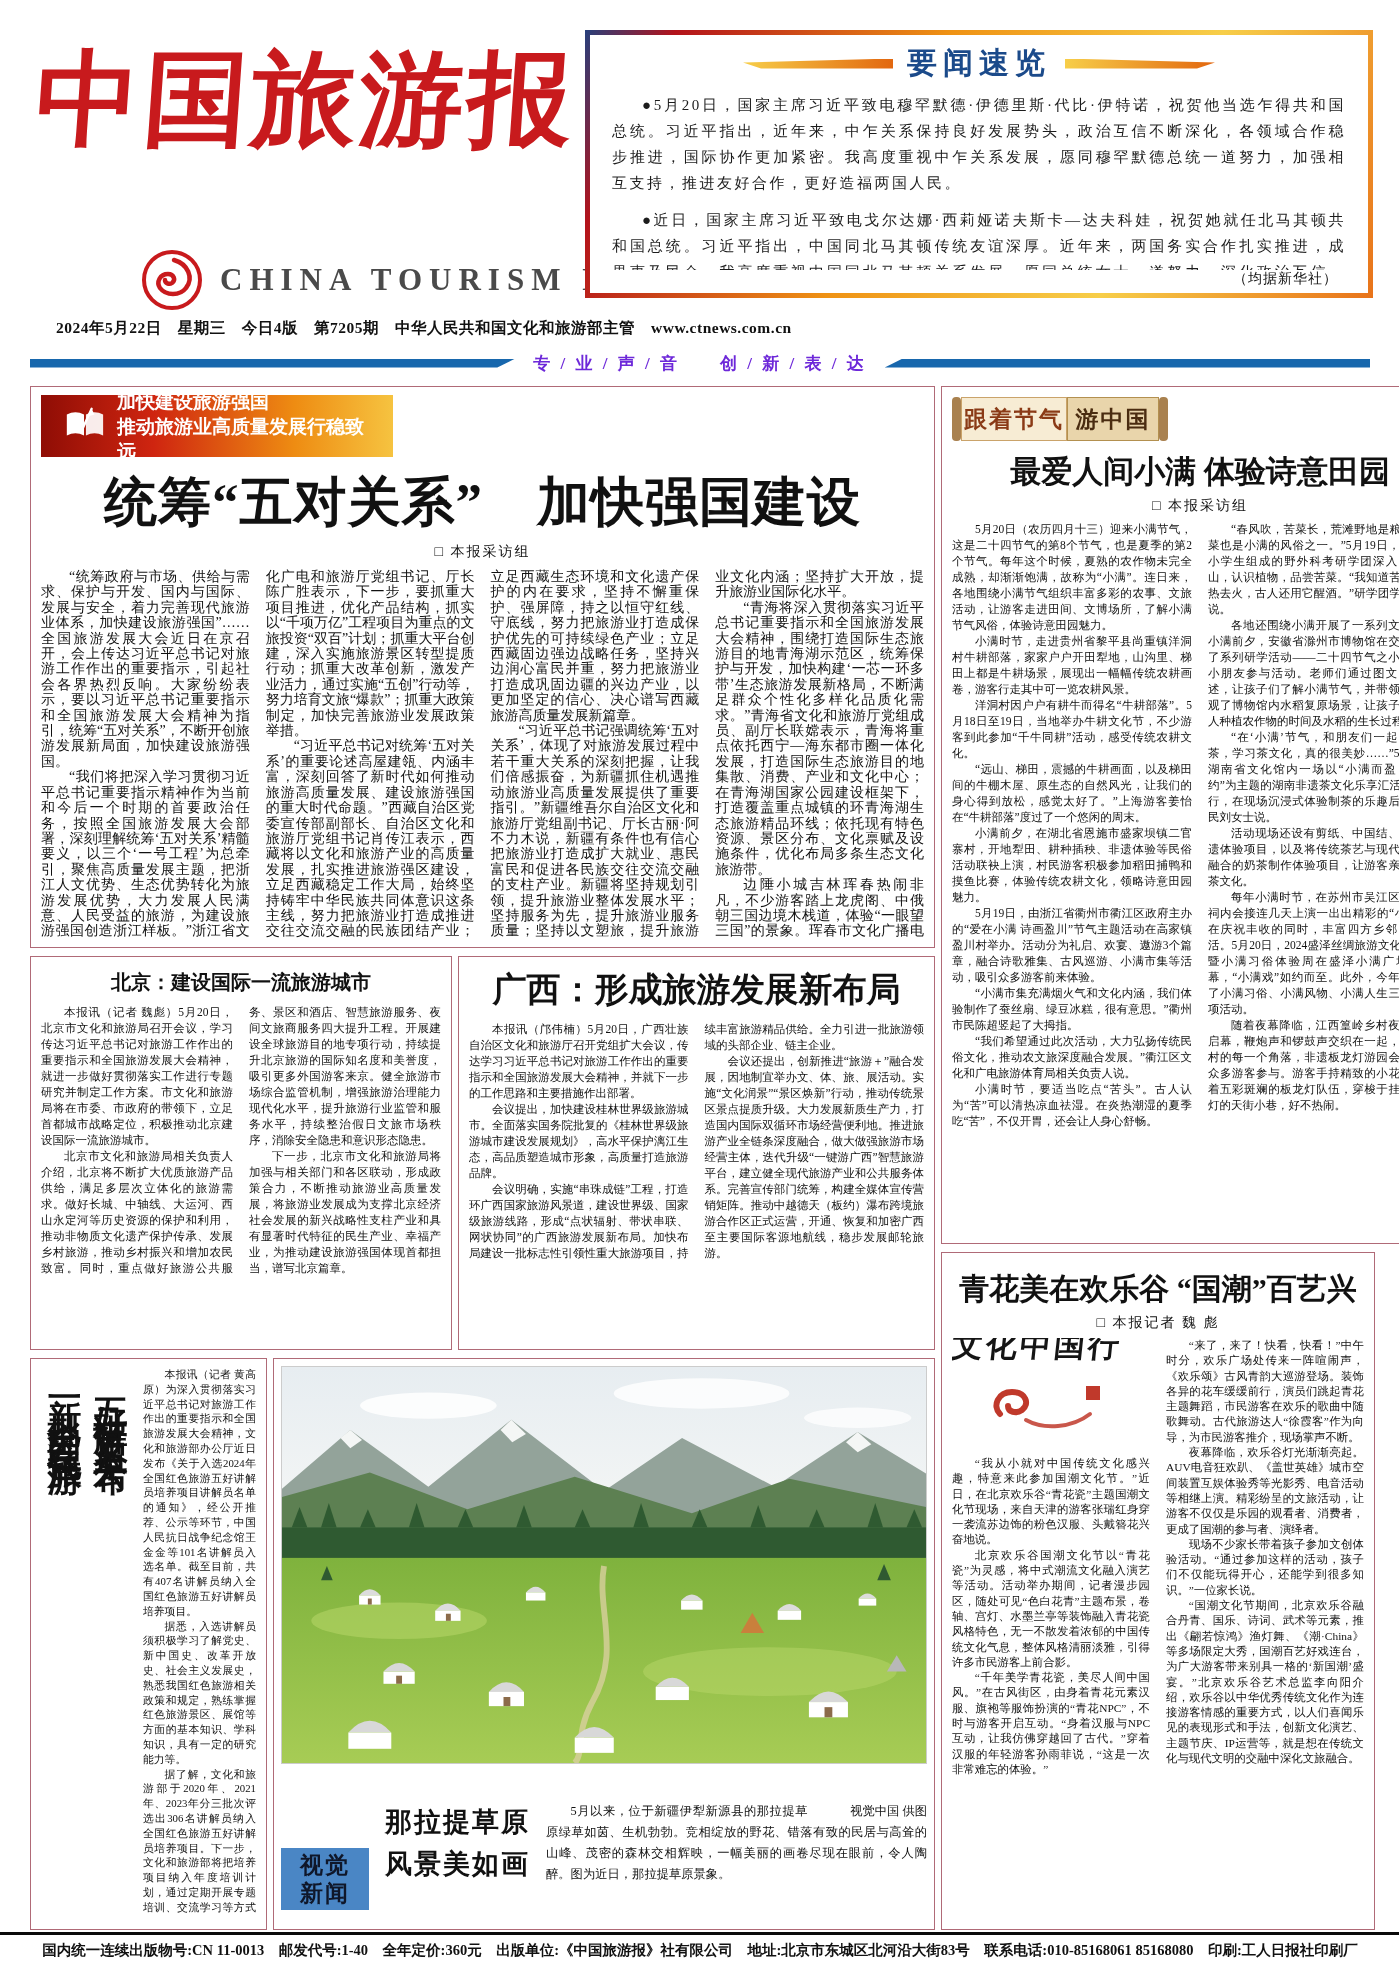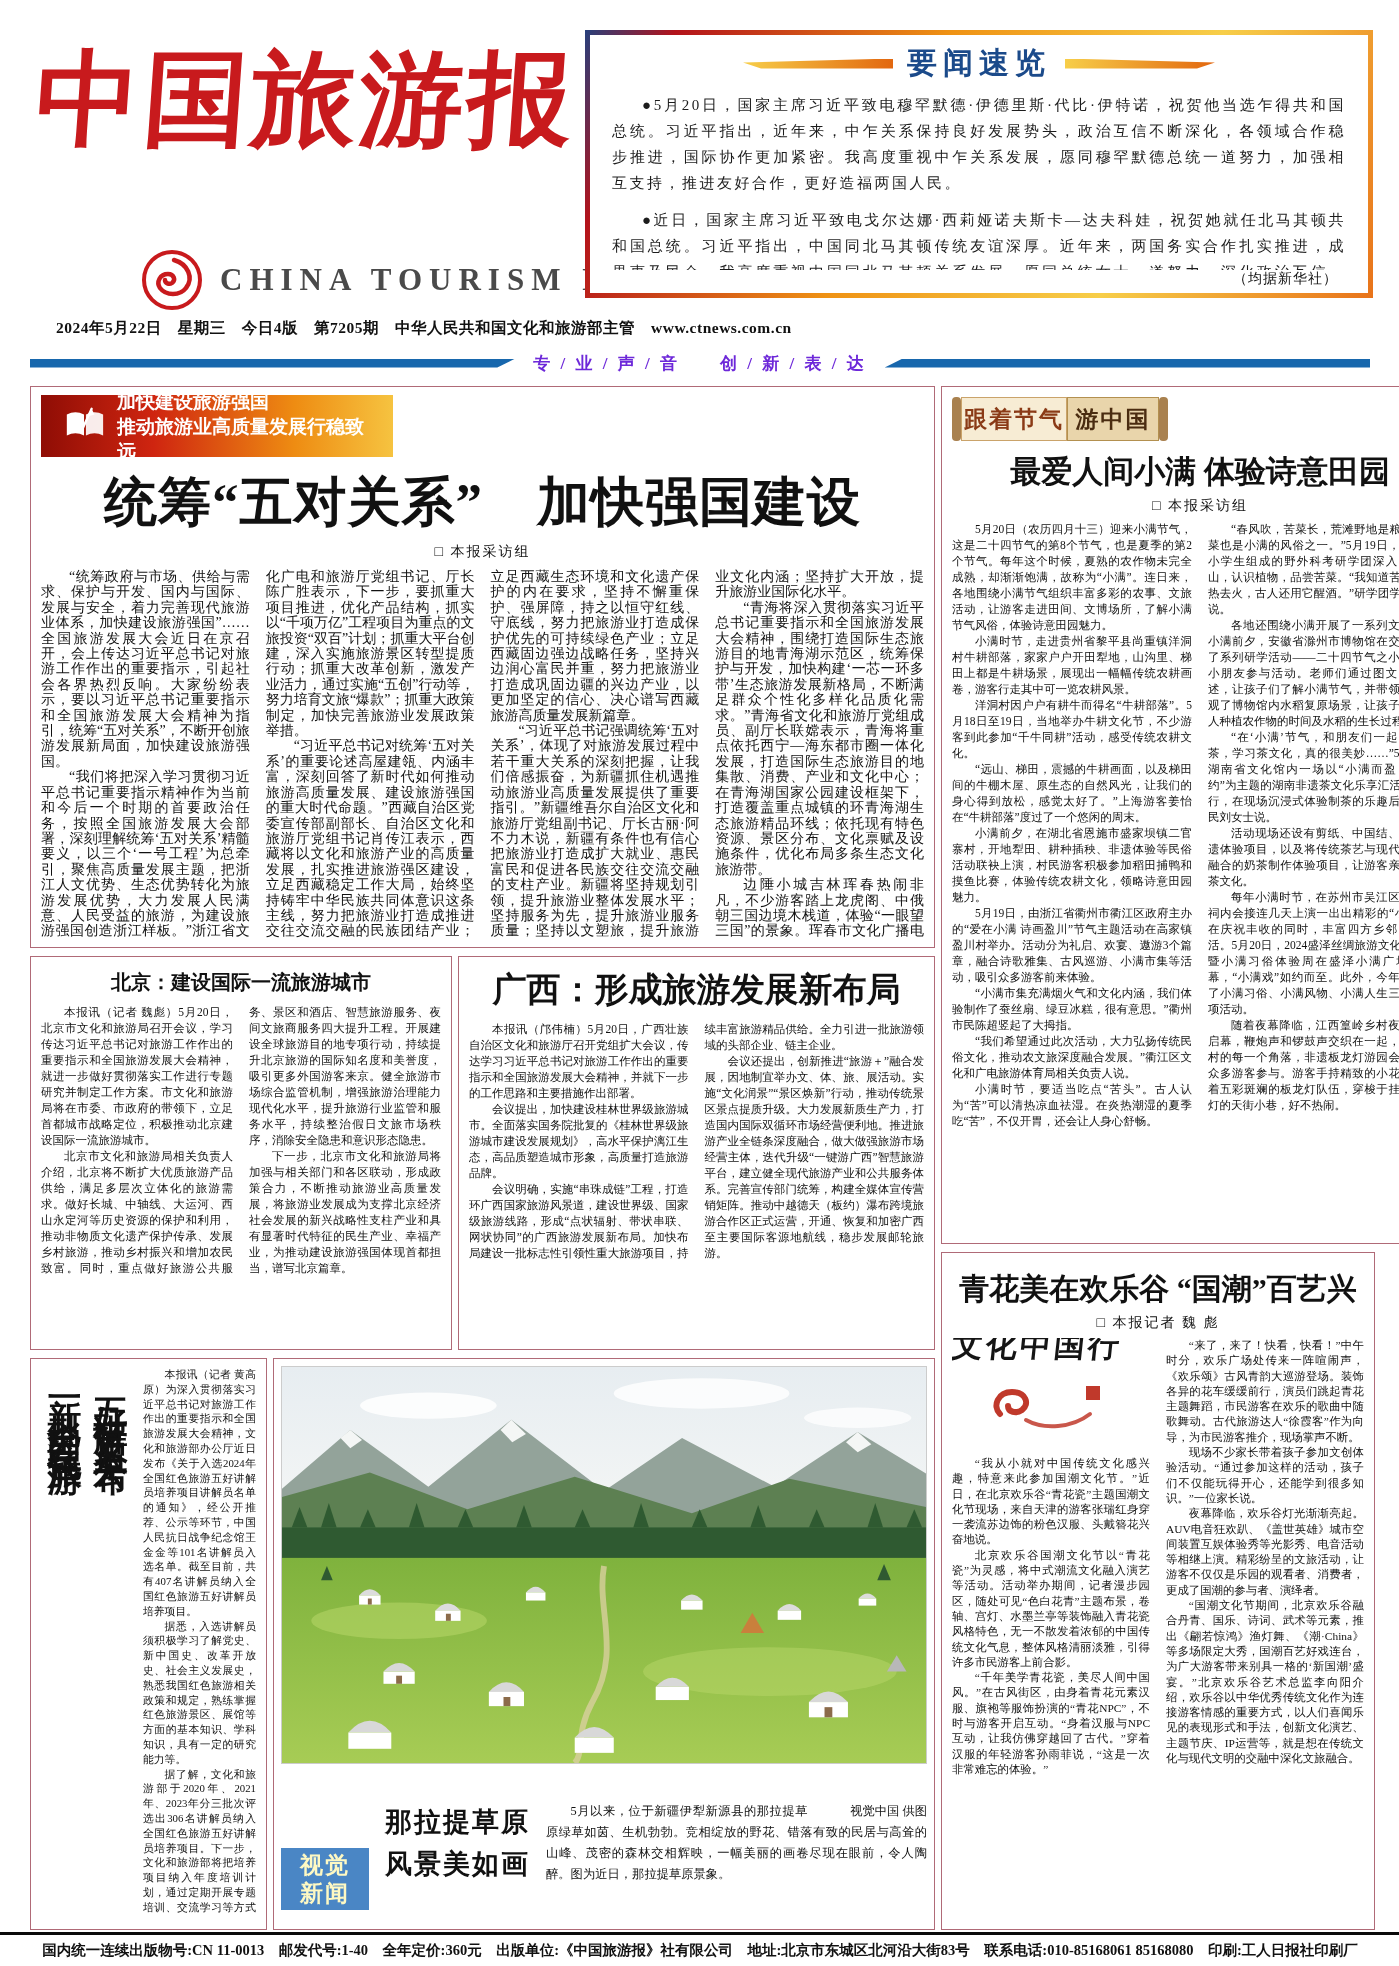--- a/index.html
+++ b/index.html
@@ -56,21 +56,21 @@
   .bj-body,.gx-body{height:322px;font-size:11.5px;line-height:16px;}
   
   .vtitle{float:left;writing-mode:vertical-lr;font-size:34px;font-weight:bold;height:424px;
           letter-spacing:8px;line-height:46px;margin:4px 10px 8px 0;}
   .vtitle span{display:block;}
   .red-body{font-size:10.8px;line-height:14.8px;height:548px;}
   
   .photo-box{padding:7px;}
   .photo-svg{display:block;width:100%;height:398px;border:1px solid #ccc;box-sizing:border-box;}
   .photo-caption-row{display:flex;align-items:flex-end;gap:16px;margin-top:10px;height:138px;box-sizing:border-box;}
-  .photo-badge{width:88px;height:62px;background:#4a86c5;color:#fef9c3;font-weight:bold;font-size:23px;line-height:28px;
+  .photo-badge{width:88px;height:62px;background:#4a86c5;color:#0f172a;font-weight:bold;font-size:23px;line-height:28px;
           display:flex;flex-direction:column;align-items:center;justify-content:center;letter-spacing:2px;
           font-family:"Liberation Sans","DejaVu Sans",sans-serif;margin-bottom:2px;}
   .photo-title{font-size:27px;font-weight:bold;line-height:42px;white-space:nowrap;align-self:center;letter-spacing:2px;}
   .photo-caption{flex:1;font-size:12.3px;line-height:21px;text-align:justify;align-self:center;margin:0;text-indent:2em;}
   .photo-credit{float:right;margin-left:18px;}
   
   .gc-headline{font-size:30px;}
   .gc-body{height:592px;font-size:11.4px;line-height:15.3px;margin-top:4px;}
   .cch-logo{break-inside:avoid;width:100%;height:112px;position:relative;margin-bottom:6px;}
   .cch-text{font-size:31px;font-weight:bold;transform:skewX(-6deg);letter-spacing:3px;color:#151515;white-space:nowrap;}
@@ -326,22 +326,22 @@
         <svg class="cch-swirl" width="120" height="56" viewBox="0 0 120 56">
           <path d="M14 34 C6 26 12 12 26 12 C40 12 44 24 36 30 C30 34 22 32 22 26" fill="none" stroke="#c0392b" stroke-width="6" stroke-linecap="round"></path>
           <path d="M40 40 C58 50 86 48 104 34" fill="none" stroke="#c0392b" stroke-width="4" stroke-linecap="round" opacity=".85"></path>
           <rect x="100" y="6" width="14" height="14" fill="#c0392b"></rect>
         </svg>
       </div>
     <p>“我从小就对中国传统文化感兴趣，特意来此参加国潮文化节。”近日，在北京欢乐谷“青花瓷”主题国潮文化节现场，来自天津的游客张瑞红身穿一袭流苏边饰的粉色汉服、头戴簪花兴奋地说。</p>
         <p>北京欢乐谷国潮文化节以“青花瓷”为灵感，将中式潮流文化融入演艺等活动。活动举办期间，记者漫步园区，随处可见“色白花青”主题布景，卷轴、宫灯、水墨兰亭等装饰融入青花瓷风格特色，无一不散发着浓郁的中国传统文化气息，整体风格清丽淡雅，引得许多市民游客上前合影。</p>
         <p>“千年美学青花瓷，美尽人间中国风。”在古风街区，由身着青花元素汉服、旗袍等服饰扮演的“青花NPC”，不时与游客开启互动。“身着汉服与NPC互动，让我仿佛穿越回了古代。”穿着汉服的年轻游客孙雨菲说，“这是一次非常难忘的体验。”</p>
         <p>“来了，来了！快看，快看！”中午时分，欢乐广场处传来一阵喧闹声，《欢乐颂》古风青韵大巡游登场。装饰各异的花车缓缓前行，演员们跳起青花主题舞蹈，市民游客在欢乐的歌曲中随歌舞动。古代旅游达人“徐霞客”作为向导，为市民游客推介，现场掌声不断。</p>
+        <p>夜幕降临，欢乐谷灯光渐渐亮起。AUV电音狂欢趴、《盖世英雄》城市空间装置互娱体验秀等光影秀、电音活动等相继上演。精彩纷呈的文旅活动，让游客不仅仅是乐园的观看者、消费者，更成了国潮的参与者、演绎者。</p>
         <p>现场不少家长带着孩子参加文创体验活动。“通过参加这样的活动，孩子们不仅能玩得开心，还能学到很多知识。”一位家长说。</p>
-        <p>夜幕降临，欢乐谷灯光渐渐亮起。AUV电音狂欢趴、《盖世英雄》城市空间装置互娱体验秀等光影秀、电音活动等相继上演。精彩纷呈的文旅活动，让游客不仅仅是乐园的观看者、消费者，更成了国潮的参与者、演绎者。</p>
         <p>“国潮文化节期间，北京欢乐谷融合丹青、国乐、诗词、武术等元素，推出《翩若惊鸿》渔灯舞、《潮·China》等多场限定大秀，国潮百艺好戏连台，为广大游客带来别具一格的‘新国潮’盛宴。”北京欢乐谷艺术总监李向阳介绍，欢乐谷以中华优秀传统文化作为连接游客情感的重要方式，以人们喜闻乐见的表现形式和手法，创新文化演艺、主题节庆、IP运营等，就是想在传统文化与现代文明的交融中深化文旅融合。</p>
       </div>
   </section>
 
   <div class="footer-rule"></div>
   <div class="footer-line">国内统一连续出版物号:CN 11-0013　邮发代号:1-40　全年定价:360元　出版单位:《中国旅游报》社有限公司　地址:北京市东城区北河沿大街83号　联系电话:010-85168061 85168080　印刷:工人日报社印刷厂</div>
 
 </div>
 
 </body></html>

